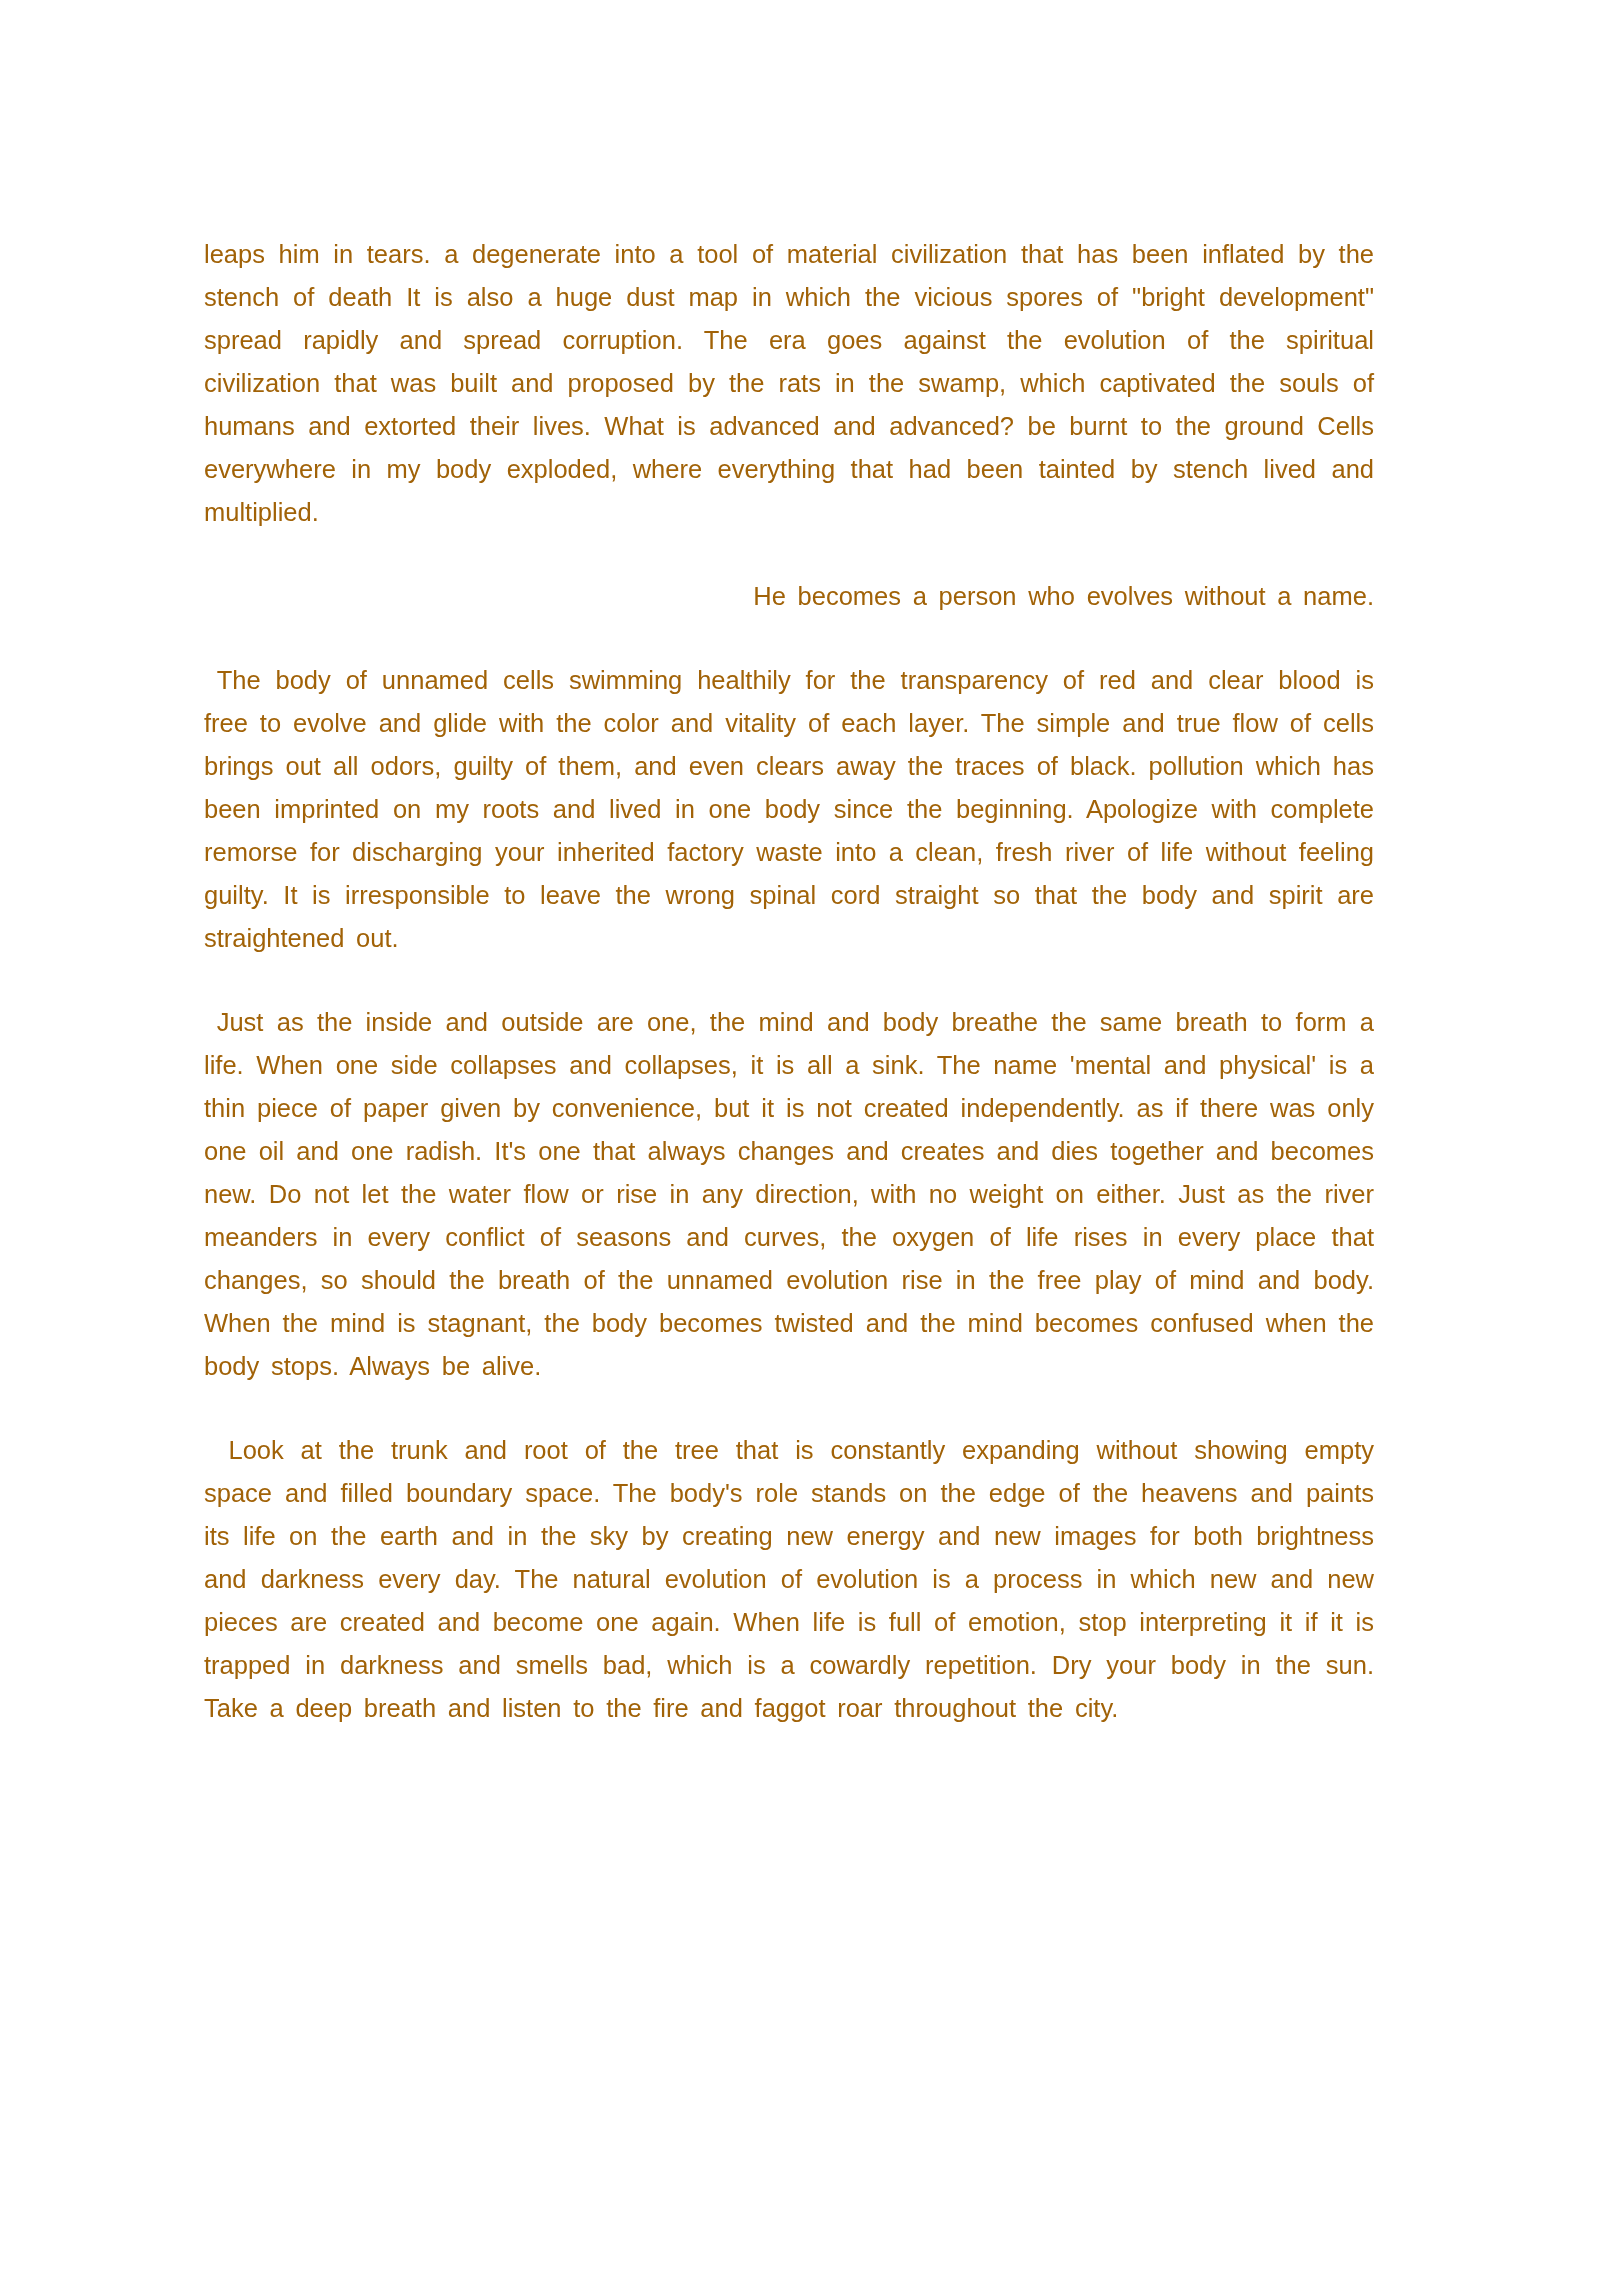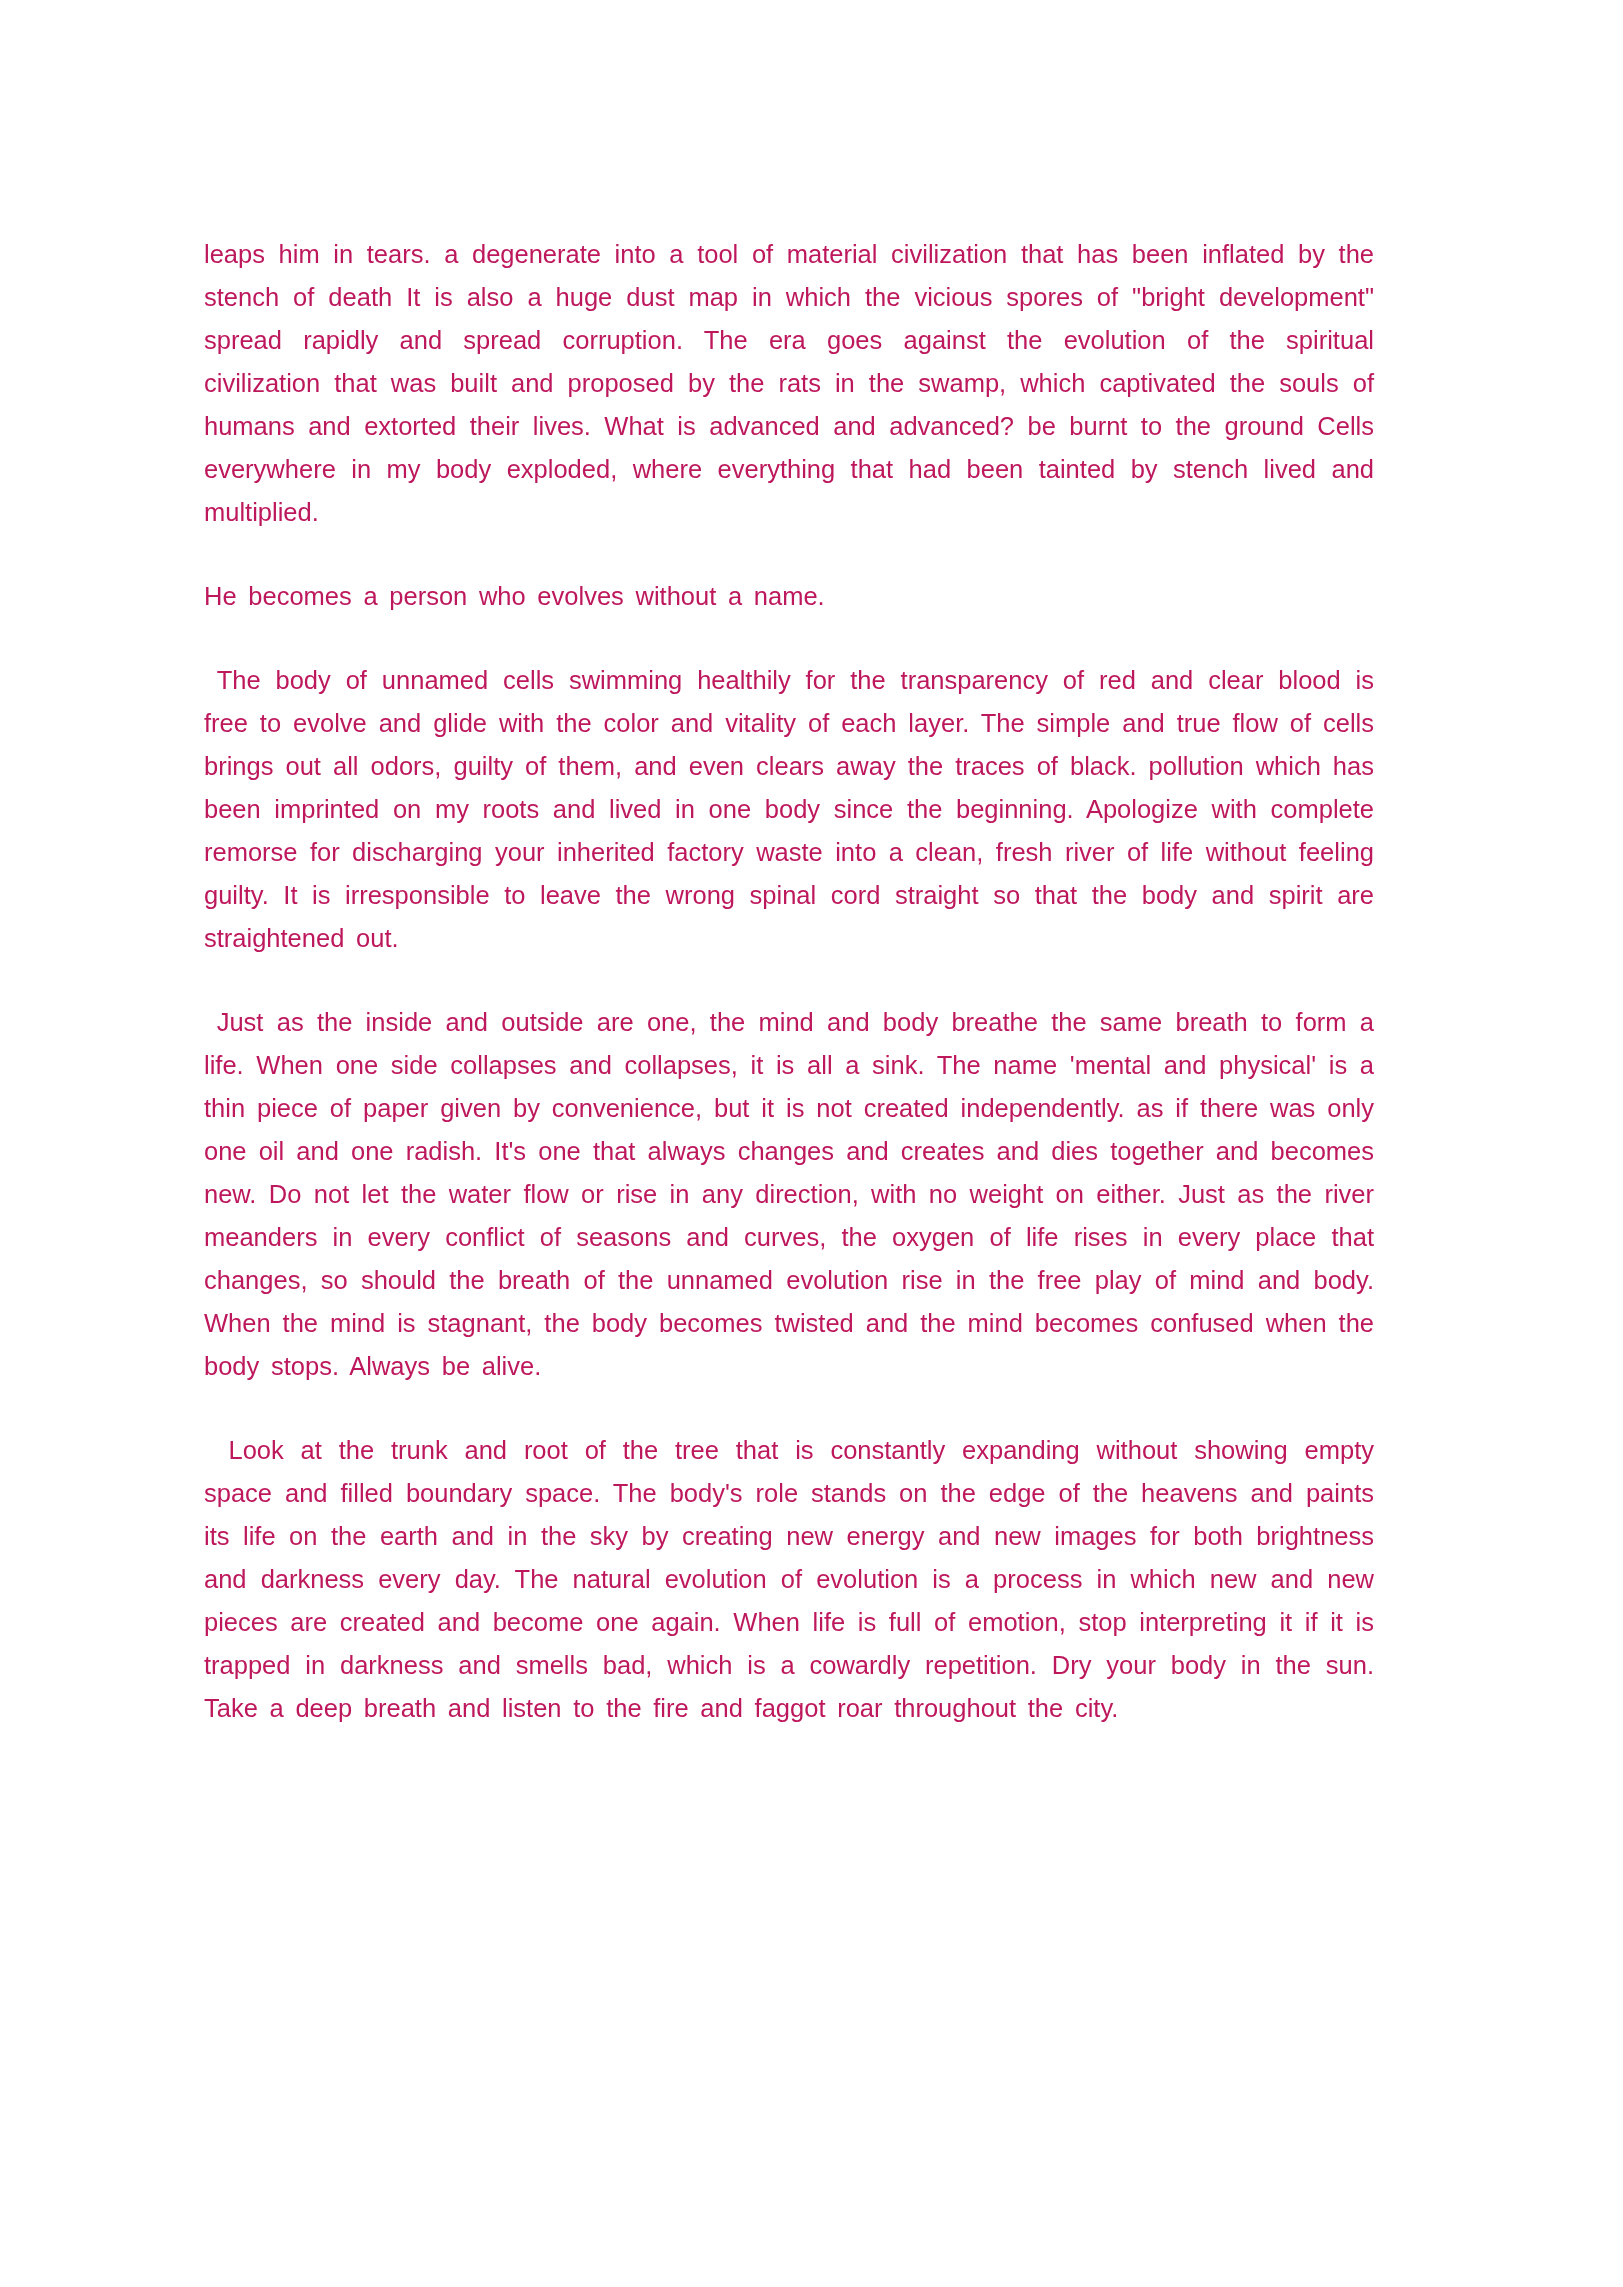--- a/index.html
+++ b/index.html
@@ -8,36 +8,36 @@
     background: #ffffff;
   }
   .page {
     position: relative;
     width: 1623px;
     height: 2288px;
     background: #ffffff;
     box-sizing: border-box;
     padding: 233px 249px 12px 204px;
     font-family: "Liberation Sans", "DejaVu Sans", sans-serif;
-    color: #be185d;
+    color: #a16207;
     font-size: 25.5px;
     line-height: 43px;
     word-spacing: 0.18em;
   }
   .para {
     margin: 41px 0;
     text-align: justify;
     text-justify: inter-word;
   }
   .para:first-child {
     margin-top: 0;
   }
   .center-line {
     margin: 33px 0;
-    text-align: left;
+    text-align: right;
   }
   .ind-sm { text-indent: 12.7px; }
   .ind-md { text-indent: 24.5px; margin-top: 28px; }
 </style>
 </head>
 <body>
 
 <div class="page">
   <p class="para">leaps him in tears. a degenerate into a tool of material civilization that has been inflated by the stench of death It is also a huge dust map in which the vicious spores of "bright development" spread rapidly and spread corruption. The era goes against the evolution of the spiritual civilization that was built and proposed by the rats in the swamp, which captivated the souls of humans and extorted their lives. What is advanced and advanced? be burnt to the ground Cells everywhere in my body exploded, where everything that had been tainted by stench lived and multiplied.</p>
 

